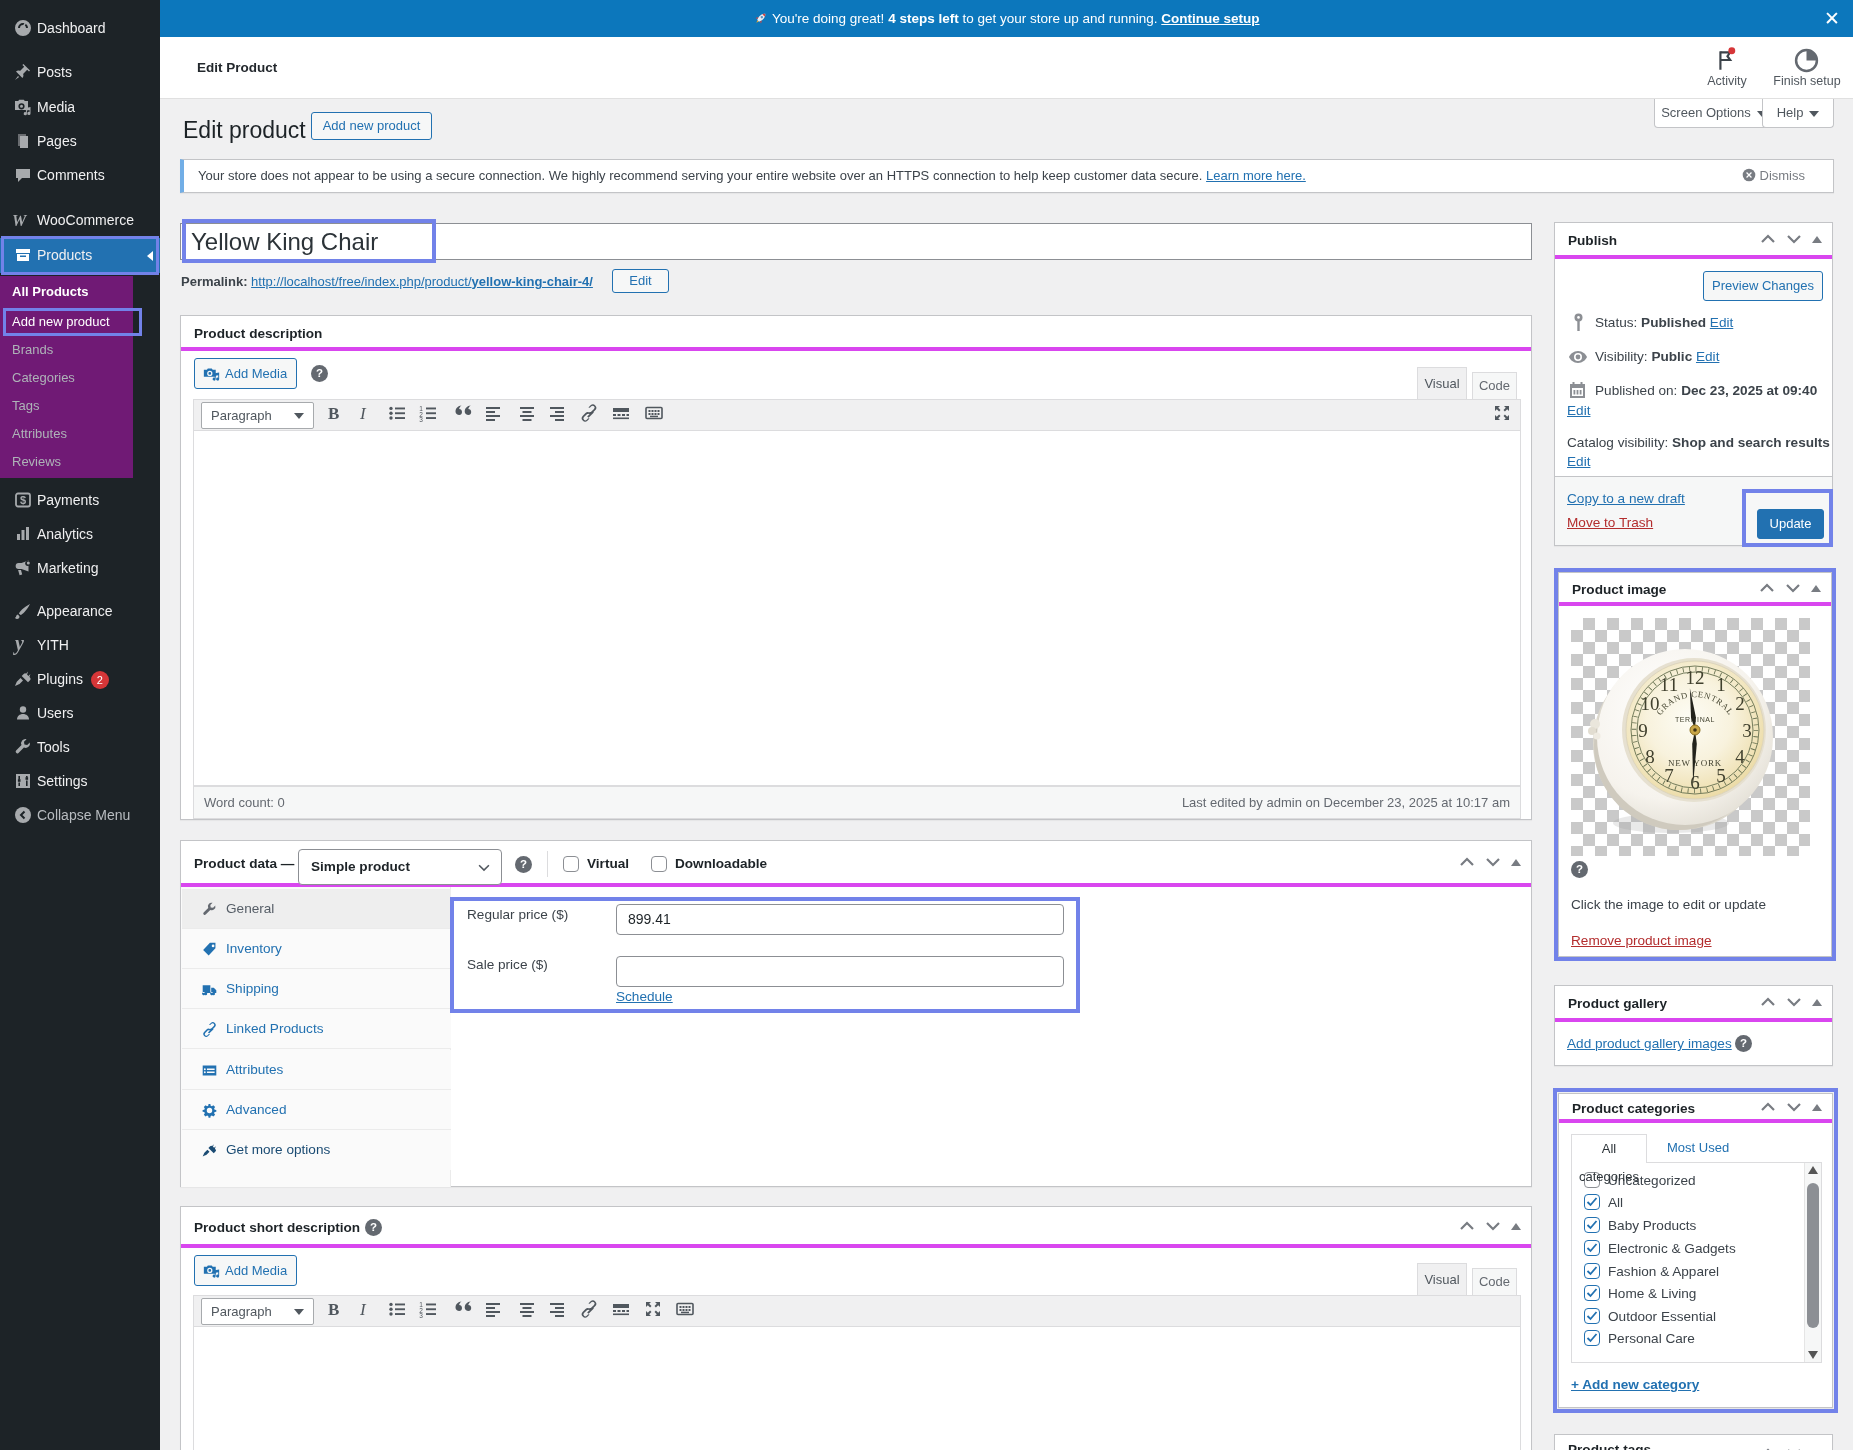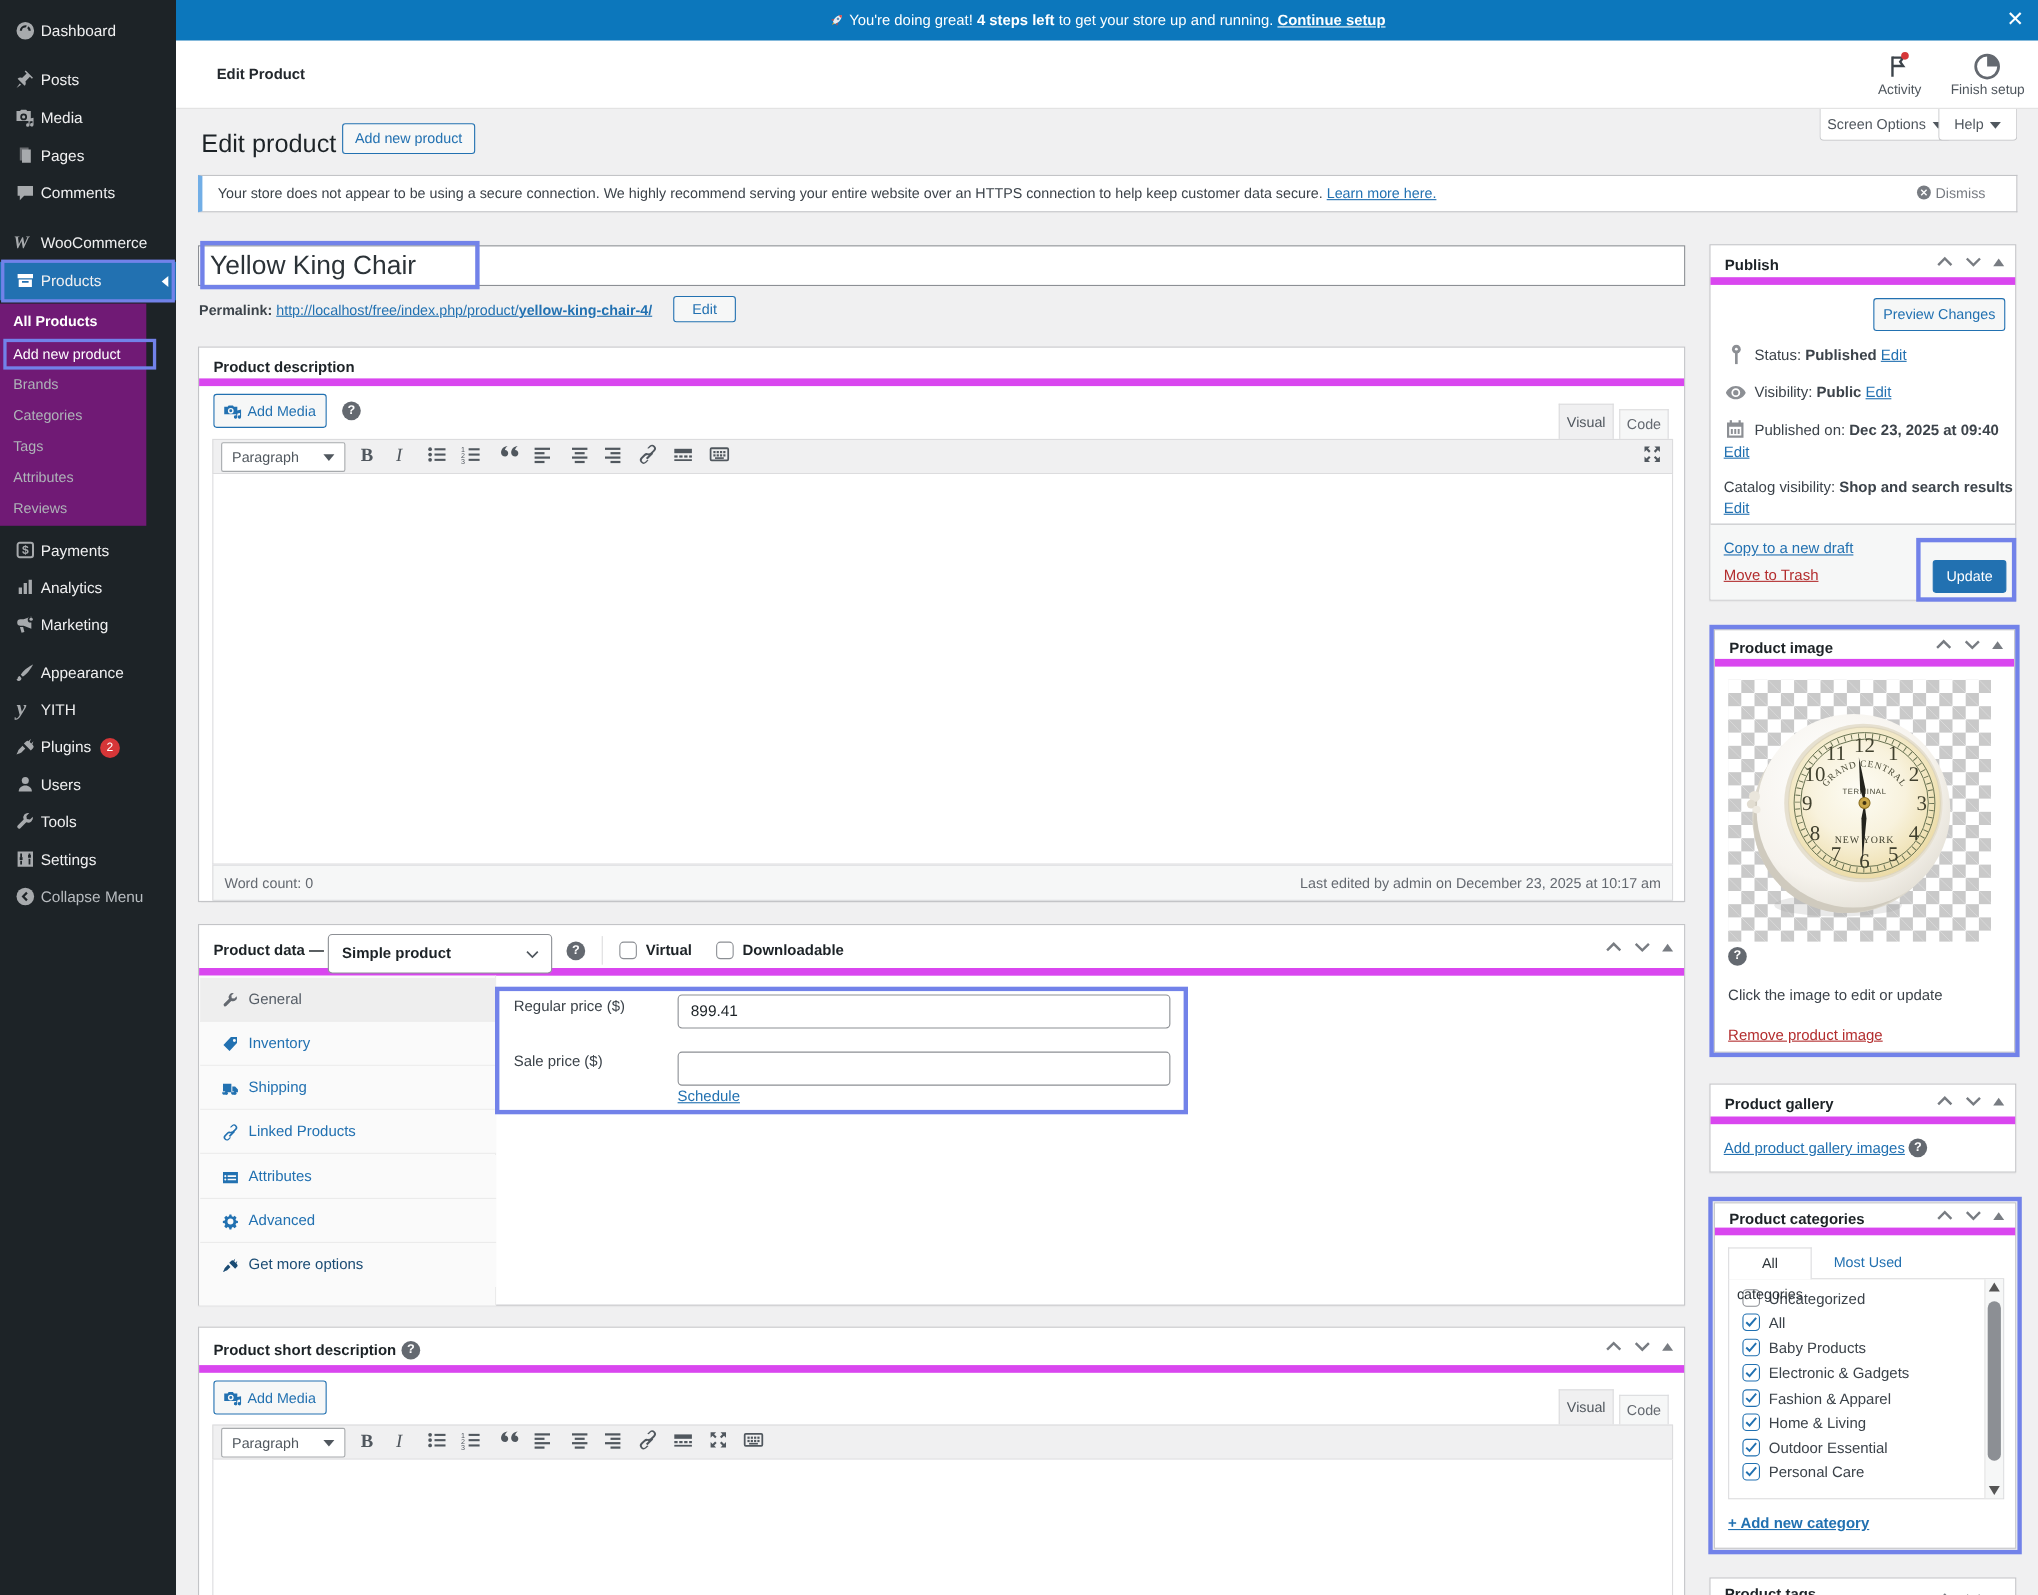--- a/index.html
+++ b/index.html
@@ -30,21 +30,21 @@
 #banner .msg { position:absolute; left:0; right:0; top:0; line-height:37px; text-align:center; }
 #banner a { color:#fff; }
 #hdrbar { position:absolute; left:160px; top:37px; width:1693px; height:62px; background:#fff; border-bottom:1px solid #e0e0e0; }
 #hdrbar .ttl { position:absolute; left:37px; top:0; line-height:62px; font-weight:bold; font-size:13.5px; color:#23282d; }
 .hicon { position:absolute; text-align:center; color:#50575e; font-size:12.5px; }
 .smtab { position:absolute; background:#fff; border:1px solid #c3c4c7; border-top:none; border-radius:0 0 4px 4px; color:#50575e; font-size:13px; text-align:center; }
 .caret-d { display:inline-block; width:0; height:0; border-left:5px solid transparent; border-right:5px solid transparent; border-top:6px solid #50575e; vertical-align:middle; margin-left:6px; }
 
 
 .panel { position:absolute; background:#fff; border:1px solid #c3c4c7; box-shadow:0 1px 1px rgba(0,0,0,.04); }
-.phead { position:relative; border-bottom:7px solid #d946ef; }
+.phead { position:relative; border-bottom:4px solid #d946ef; }
 .phead .pt { position:absolute; left:13px; font-weight:bold; font-size:13.6px; color:#1d2327; }
 .handles { position:absolute; top:0; right:10px; height:100%; }
 .hbtn { position:absolute; top:50%; margin-top:-10px; width:20px; height:20px; }
 .hbtn svg { width:20px; height:20px; stroke:#787c82; fill:none; stroke-width:2.2; }
 .tri-u { position:absolute; top:50%; margin-top:-3px; width:0; height:0; border-left:5px solid transparent; border-right:5px solid transparent; border-bottom:7px solid #787c82; }
 
 
 .btn2 { position:absolute; background:#f6f7f7; border:1px solid #2271b1; border-radius:3px; color:#2271b1; font-size:13px; text-align:center; }
 .btnp { position:absolute; background:#2271b1; border:1px solid #2271b1; border-radius:3px; color:#fff; font-size:13px; text-align:center; }
 

